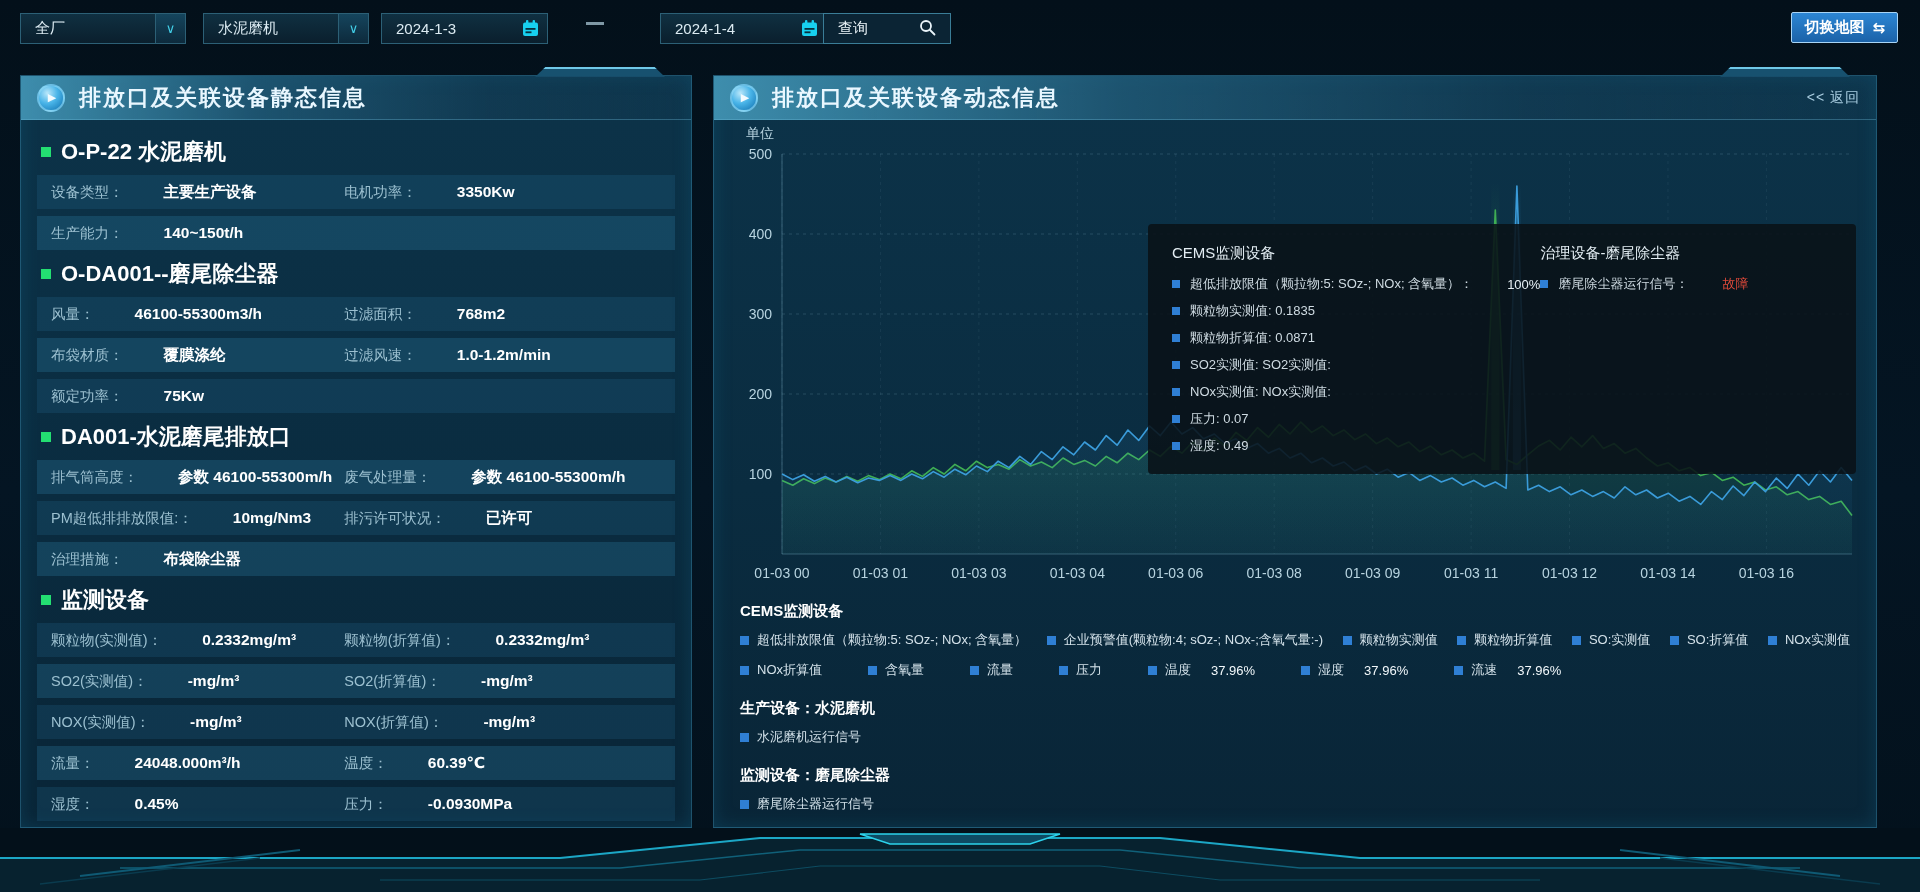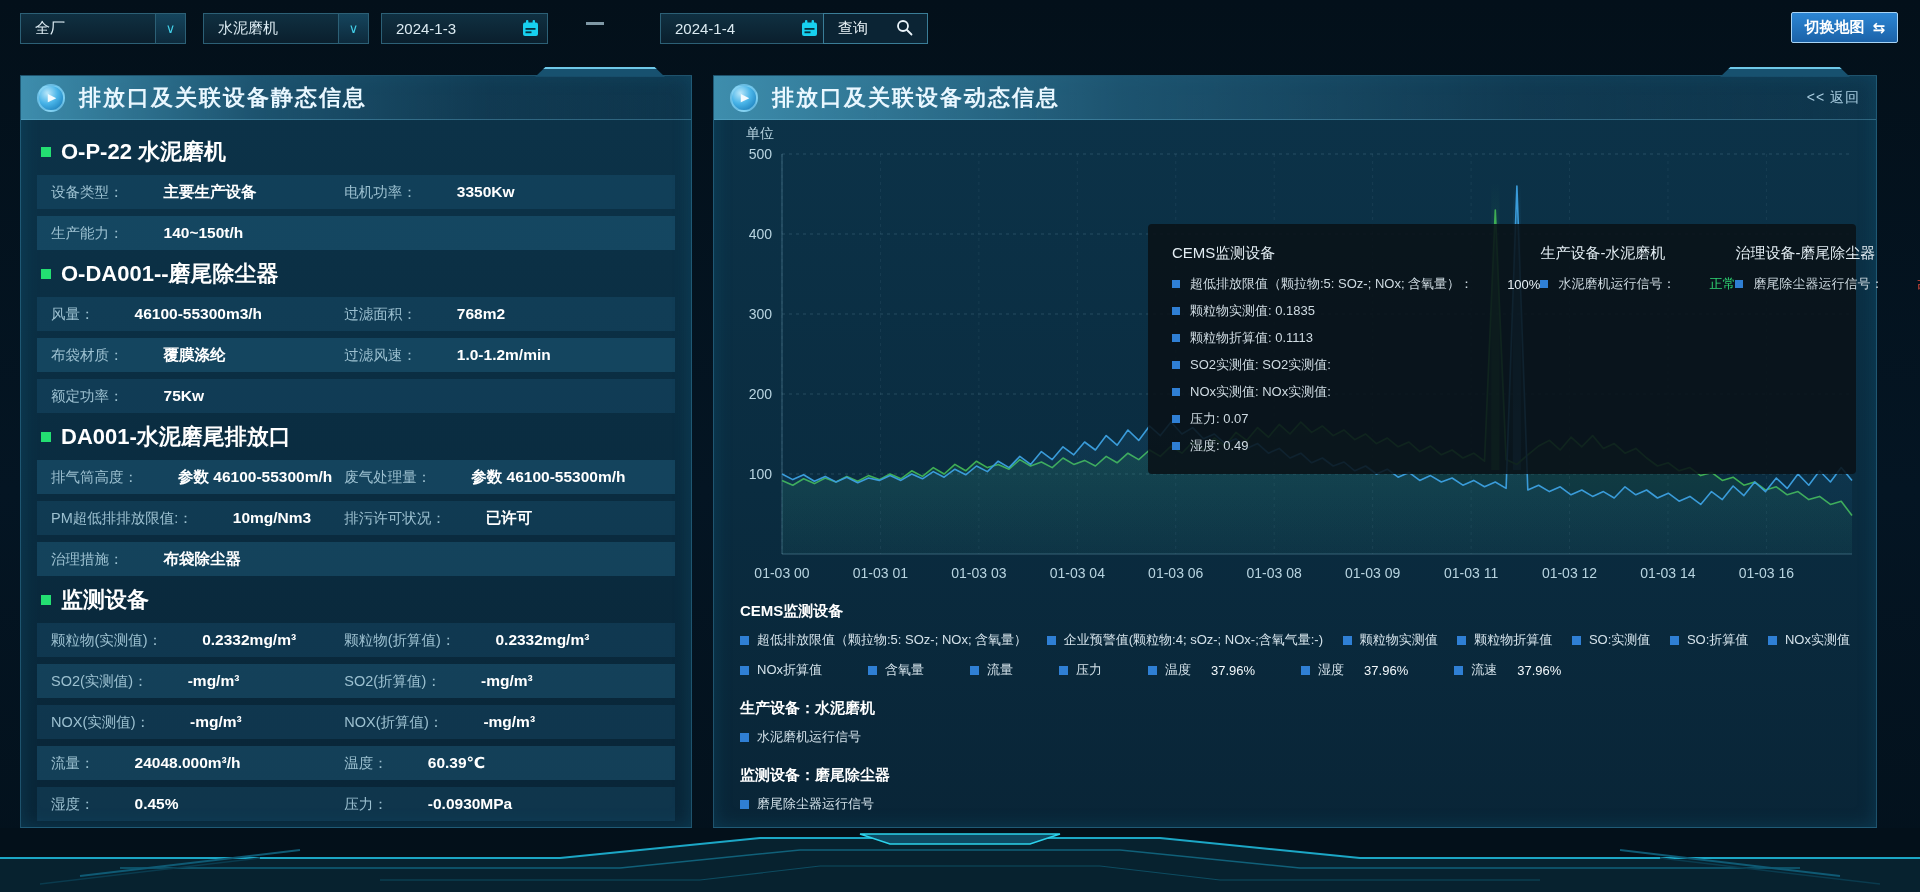--- a/index.html
+++ b/index.html
@@ -20,21 +20,21 @@
   .tb-box .txt { padding-left:14px; flex:1; white-space:nowrap; }
   .chev-cell {
     width:30px; height:100%; border-left:1px solid #2c6076;
     background: linear-gradient(180deg,#15455d, #0d2a3c);
     display:flex; align-items:center; justify-content:center;
     color:#43cfe8; font-size:13px;
   }
   .cal-cell { width:34px; height:100%; display:flex; align-items:center; justify-content:center; }
   .dash-sep { position:absolute; top:22px; left:586px; width:18px; height:3px; background:#7f98a5; }
   .query-btn {
-    position:absolute; top:13px; left:823px; width:105px; height:31px;
+    position:absolute; top:13px; left:823px; width:128px; height:31px;
     background:#0b2434; border:1px solid #3a7democ; border:1px solid #3a7d97;
     display:flex; align-items:center; justify-content:space-between;
     padding:0 14px; cursor:pointer; font-size:15px; color:#eef6fa;
   }
   .switch-map {
     position:absolute; top:12px; right:22px; height:31px; padding:0 12px;
     background: linear-gradient(180deg,#2c86d4 0%, #1b62a8 100%);
     border:1px solid #a8d4f5; border-radius:2px; color:#fff;
     font-size:15px; font-weight:bold; display:flex; align-items:center; gap:8px;
     cursor:pointer;
@@ -396,45 +396,37 @@
               <span class="mk"></span>
               <span class="tx">超低排放限值（颗拉物:5: SOz-; NOx; 含氧量）：</span>
               <span class="ex">100%</span>
             </div>
             <div class="tt-item">
               <span class="mk"></span>
               <span class="tx">颗粒物实测值: 0.1835</span>
             </div>
             <div class="tt-item">
               <span class="mk"></span>
-              <span class="tx">颗粒物折算值: 0.1113</span>
+              <span class="tx">颗粒物折算值: 0.0871</span>
             </div>
             <div class="tt-item">
               <span class="mk"></span>
               <span class="tx">SO2实测值: SO2实测值:</span>
             </div>
             <div class="tt-item">
               <span class="mk"></span>
               <span class="tx">NOx实测值: NOx实测值:</span>
             </div>
             <div class="tt-item">
               <span class="mk"></span>
               <span class="tx">压力: 0.07</span>
             </div>
             <div class="tt-item">
               <span class="mk"></span>
               <span class="tx">湿度: 0.49</span>
-            </div>
-          </div>
-          <div class="tt-col tt-c1">
-            <div class="tt-title">生产设备-水泥磨机</div>
-            <div class="tt-item">
-              <span class="mk"></span>
-              <span class="tx">水泥磨机运行信号：</span>
-              <span class="ex" style="color: rgb(47, 213, 115);">正常</span>
             </div>
           </div>
           <div class="tt-col tt-c2">
             <div class="tt-title">治理设备-磨尾除尘器</div>
             <div class="tt-item">
               <span class="mk"></span>
               <span class="tx">磨尾除尘器运行信号：</span>
               <span class="ex" style="color: rgb(224, 74, 58);">故障</span>
             </div>
           </div>

